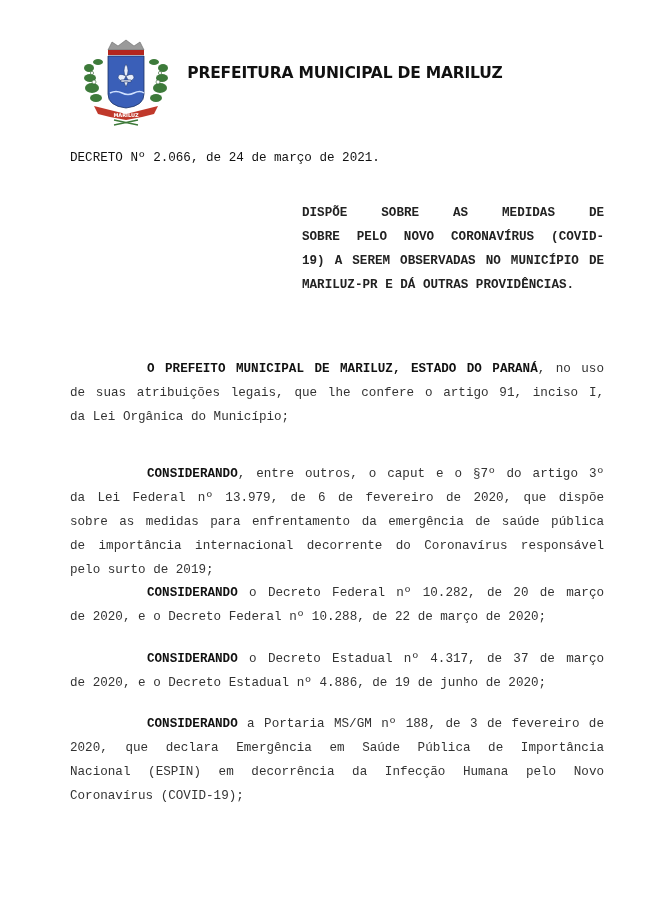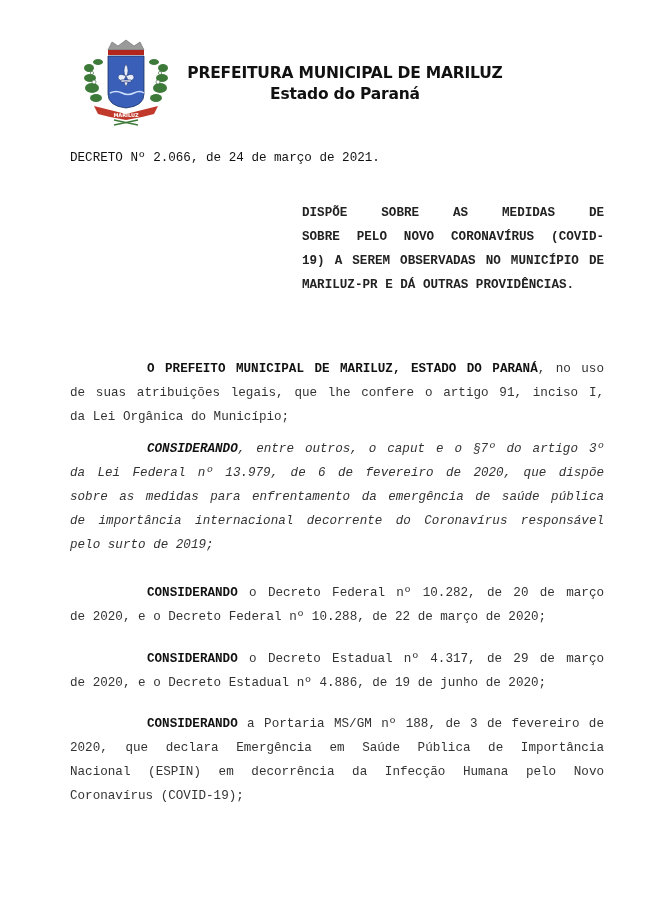--- a/index.html
+++ b/index.html
@@ -22,21 +22,21 @@
   .ementa .line { display: block; text-align: justify; text-align-last: justify; white-space: nowrap; }
   .ementa .line.last { text-align-last: left; }
 
   .para { position: absolute; left: 70px; width: 534px; line-height: 24px; color: #333; }
   .para .ln { display: block; white-space: nowrap; text-align: justify; text-align-last: justify; }
   .para .ln.last { text-align-last: left; }
   .para .ind { padding-left: 77px; }
   .para b { color: #111; }
 
   .p1 { top: 357px; }
-  .p2 { top: 437px; font-style: italic; }
+  .p2 { top: 462px; }
   .p3 { top: 581px; }
   .p4 { top: 647px; }
   .p5 { top: 712px; }
 </style>
 </head>
 <body>
 
 <div class="page">
 
   <div class="crest">
@@ -78,21 +78,20 @@
 
       <path d="M14 70 L30 74 L46 78 L62 74 L78 70 L74 78 L62 81 L46 84 L30 81 L18 78 Z" fill="#c0392b"></path>
       <text x="46" y="81" font-size="5" text-anchor="middle" fill="#ffffff" font-family="DejaVu Sans, sans-serif" font-weight="bold">MARILUZ</text>
 
       <path d="M34 84 L58 89 M58 84 L34 89" stroke="#3d7a3a" stroke-width="1.3"></path>
     </svg>
   </div>
 
   <div class="hdr">
     <div class="t1">PREFEITURA MUNICIPAL DE MARILUZ</div>
-    <div class="t2">Estado do Paraná</div>
   </div>
 
   <div class="decree-title mono">DECRETO Nº 2.066, de 24 de março de 2021.</div>
 
   <div class="ementa mono">
     <span class="line">DISPÕE SOBRE AS MEDIDAS DE</span>
     <span class="line">SOBRE PELO NOVO CORONAVÍRUS (COVID-</span>
     <span class="line">19) A SEREM OBSERVADAS NO MUNICÍPIO DE</span>
     <span class="line last">MARILUZ-PR E DÁ OUTRAS PROVIDÊNCIAS.</span>
   </div>
@@ -110,21 +109,21 @@
     <span class="ln">de importância internacional decorrente do Coronavírus responsável</span>
     <span class="ln last">pelo surto de 2019;</span>
   </div>
 
   <div class="para mono p3">
     <span class="ln ind"><b>CONSIDERANDO</b><span> o Decreto Federal nº 10.282, de 20 de março</span></span>
     <span class="ln last">de 2020, e o Decreto Federal nº 10.288, de 22 de março de 2020;</span>
   </div>
 
   <div class="para mono p4">
-    <span class="ln ind"><b>CONSIDERANDO</b><span> o Decreto Estadual nº 4.317, de 29 de março</span></span>
+    <span class="ln ind"><b>CONSIDERANDO</b><span> o Decreto Estadual nº 4.317, de 37 de março</span></span>
     <span class="ln last">de 2020, e o Decreto Estadual nº 4.886, de 19 de junho de 2020;</span>
   </div>
 
   <div class="para mono p5">
     <span class="ln ind"><b>CONSIDERANDO</b><span> a Portaria MS/GM nº 188, de 3 de fevereiro de</span></span>
     <span class="ln">2020, que declara Emergência em Saúde Pública de Importância</span>
     <span class="ln">Nacional (ESPIN) em decorrência da Infecção Humana pelo Novo</span>
     <span class="ln last">Coronavírus (COVID-19);</span>
   </div>
 

